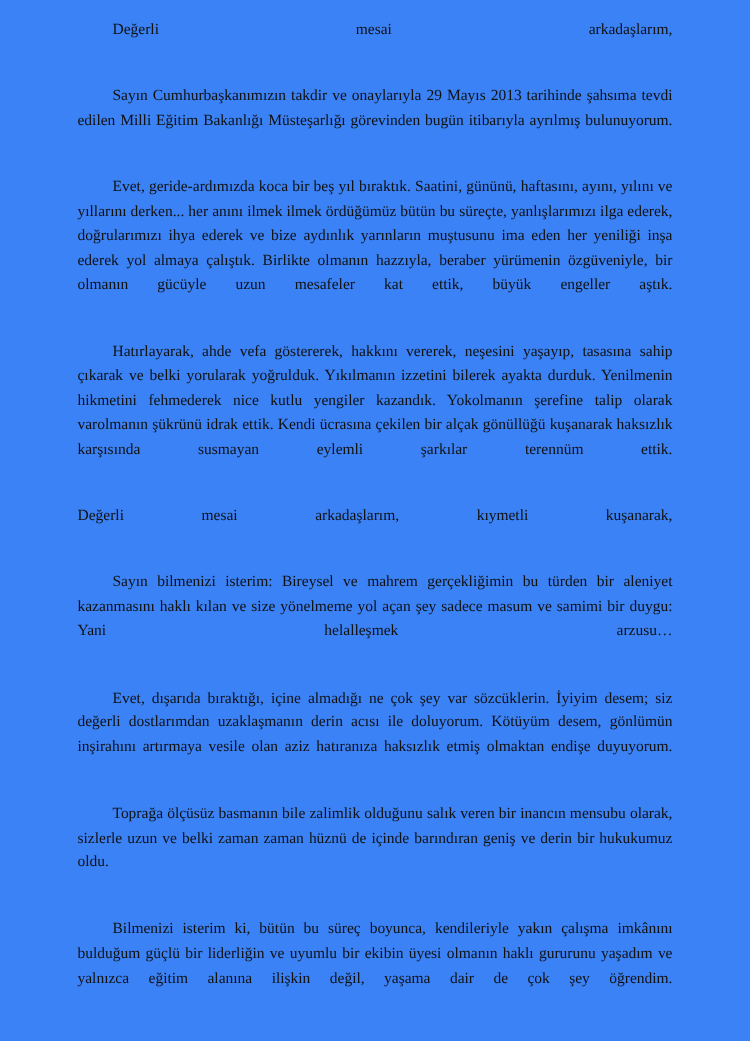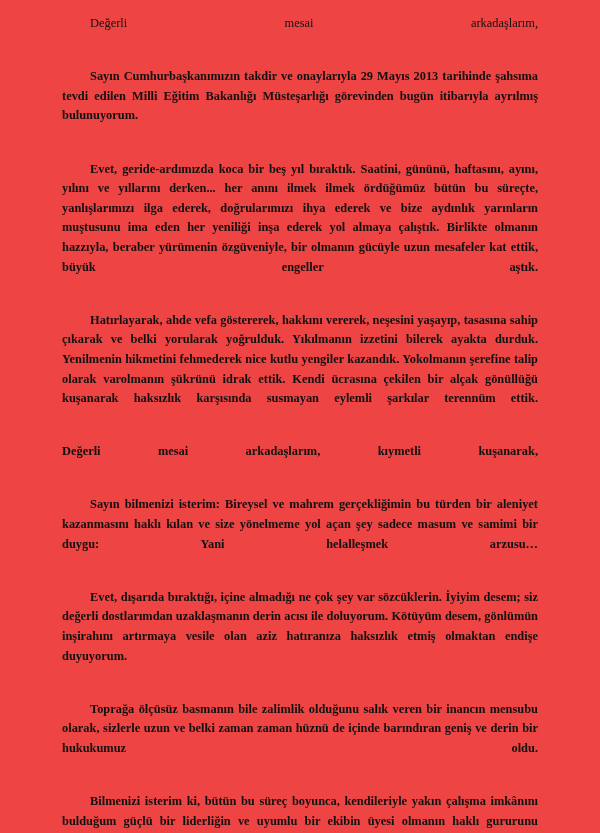--- a/index.html
+++ b/index.html
@@ -13,21 +13,21 @@
     height: 833px;
     overflow: hidden;
     font-family: "Liberation Serif", "DejaVu Serif", serif;
     color: #111111;
     -webkit-font-smoothing: antialiased;
   }
   .page {
     box-sizing: border-box;
     width: 600px;
     height: 833px;
-    background: #ef4444;
+    background: #3b82f6;
     padding: 14px 62px 10px 62px;
   }
   .doc-body {
     width: 476px;
   }
   p.para {
     margin: 0 0 0 0;
     padding: 0;
     font-size: 12.4px;
     line-height: 19.6px;
@@ -35,21 +35,20 @@
     text-justify: inter-word;
     text-indent: 28px;
     hyphens: none;
     word-spacing: 0.1px;
   }
   p.para.no-indent {
     text-indent: 0;
   }
   p.para.gap-med {
     margin-top: 14px;
-    font-weight: bold;
   }
   p.para.gap-first {
     margin-top: 0;
   }
   
   p.para::after {
     content: "";
     display: inline-block;
     width: 100%;
   }

